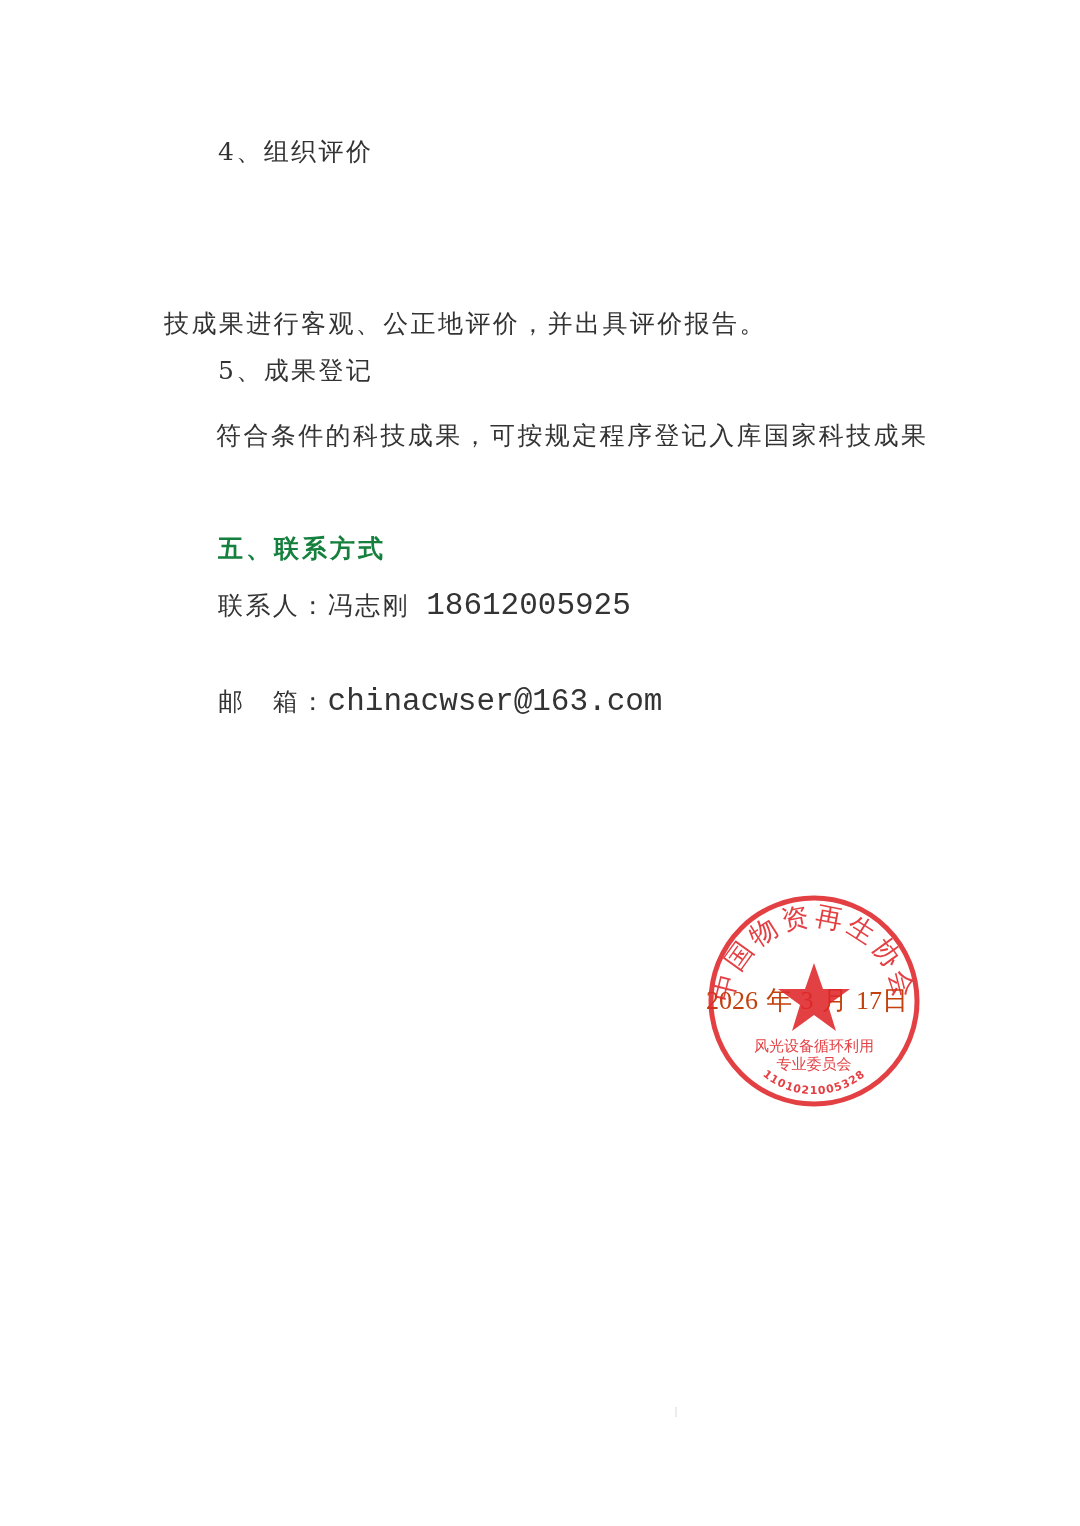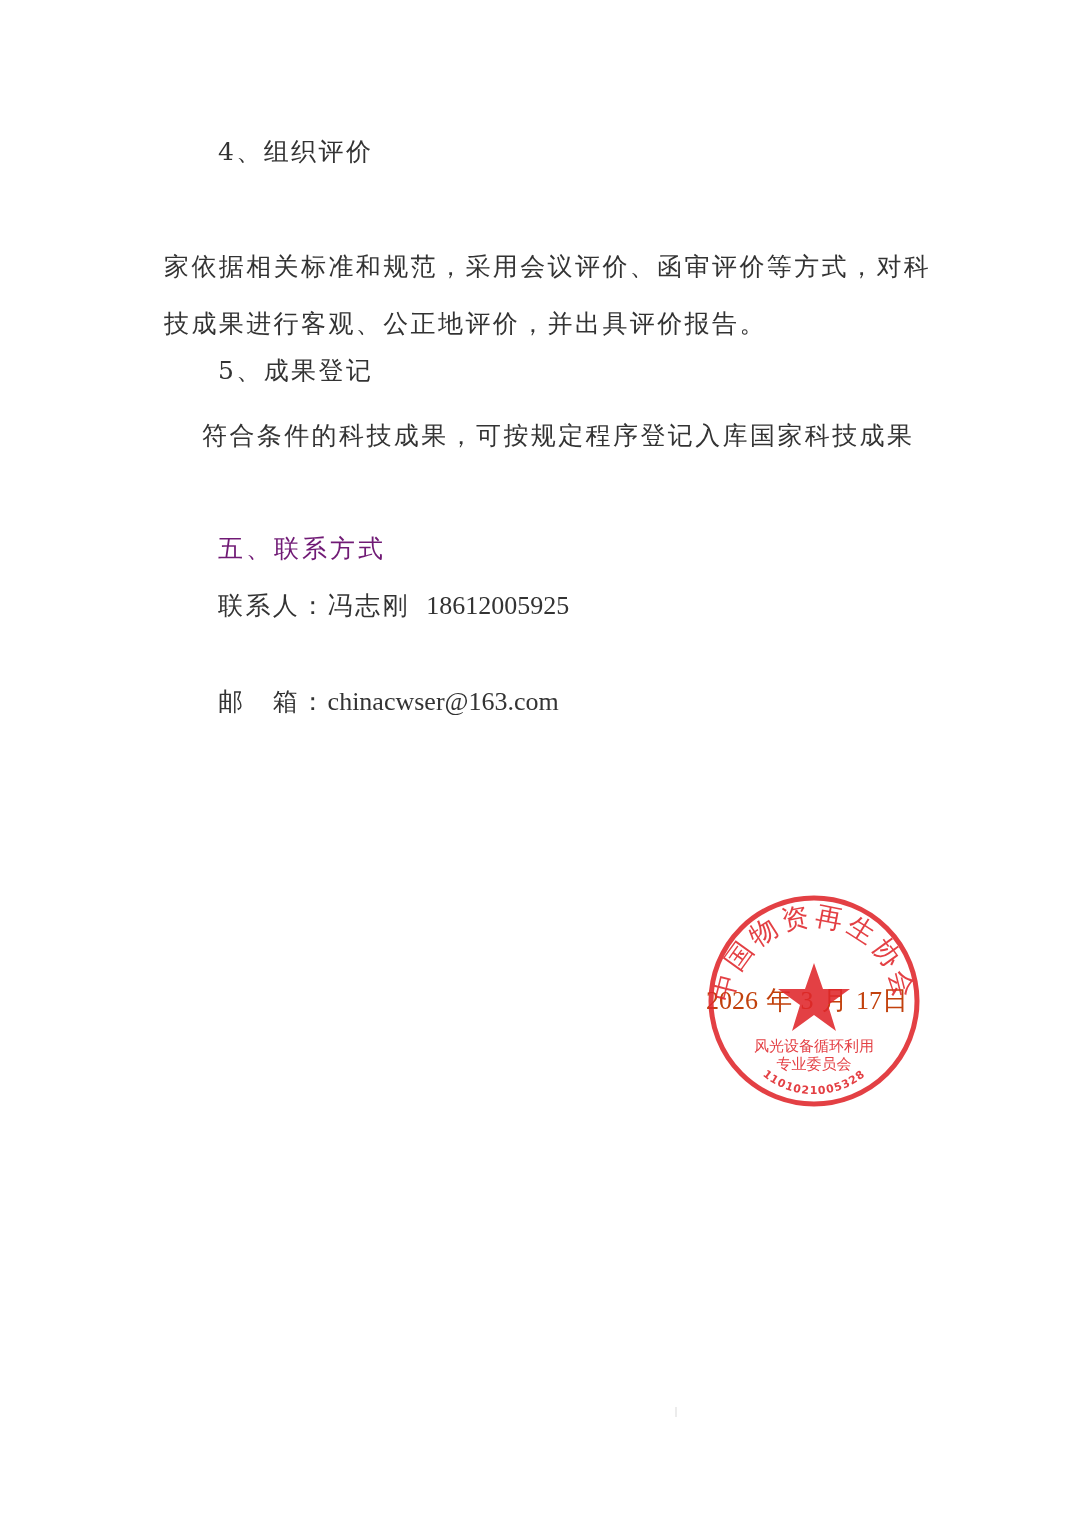--- a/index.html
+++ b/index.html
@@ -23,28 +23,28 @@
     }
     .line {
       position: absolute;
       font-size: 25px;
       line-height: 30px;
       white-space: nowrap;
       letter-spacing: 2.4px;
       color: #333333;
     }
     .bold {
-      font-weight: normal;
-      color: #701a75;
+      font-weight: bold;
+      color: #15803d;
       letter-spacing: 3px;
     }
     .latin {
-      font-family: Liberation Serif, serif;
+      font-family: Liberation Mono, monospace;
       letter-spacing: 0;
-      font-size: 26px;
+      font-size: 31px;
     }
     .date {
       position: absolute;
       left: 706px;
       top: 984px;
       font-size: 26px;
       line-height: 32px;
       color: #c2410c;
       white-space: nowrap;
       z-index: 1;
@@ -67,25 +67,24 @@
       height: 10px;
       background: #ececec;
     }
   </style>
 </head>
 <body>
 
 <div class="page">
 
   <div class="line" style="left:218px; top:137px;">4、组织评价</div>
-  <div class="line" style="left:164px; top:252px;">家依据相关标准和规范，采用会议评价、函审评价等方式，对科</div>
   <div class="line" style="left:164px; top:309px;">技成果进行客观、公正地评价，并出具评价报告。</div>
 
   <div class="line" style="left:218px; top:356px;">5、成果登记</div>
-  <div class="line" style="left:202px; top:421px;font-family:Liberation Serif, serif;">符合条件的科技成果，可按规定程序登记入库国家科技成果</div>
+  <div class="line" style="left:216px; top:421px;font-family:Liberation Serif, serif;">符合条件的科技成果，可按规定程序登记入库国家科技成果</div>
 
   <div class="line bold" style="left:218px; top:534px;">五、联系方式</div>
 
   <div class="line" style="left:218px; top:591px;">
     <span>联系人：</span><span>冯志刚</span>
     <span class="latin" style="margin-left:6px;">18612005925</span>
   </div>
 
   <div class="line" style="left:218px; top:647px;margin-top:40px;">
     <span>邮　箱：</span><span class="latin">chinacwser@163.com</span>

